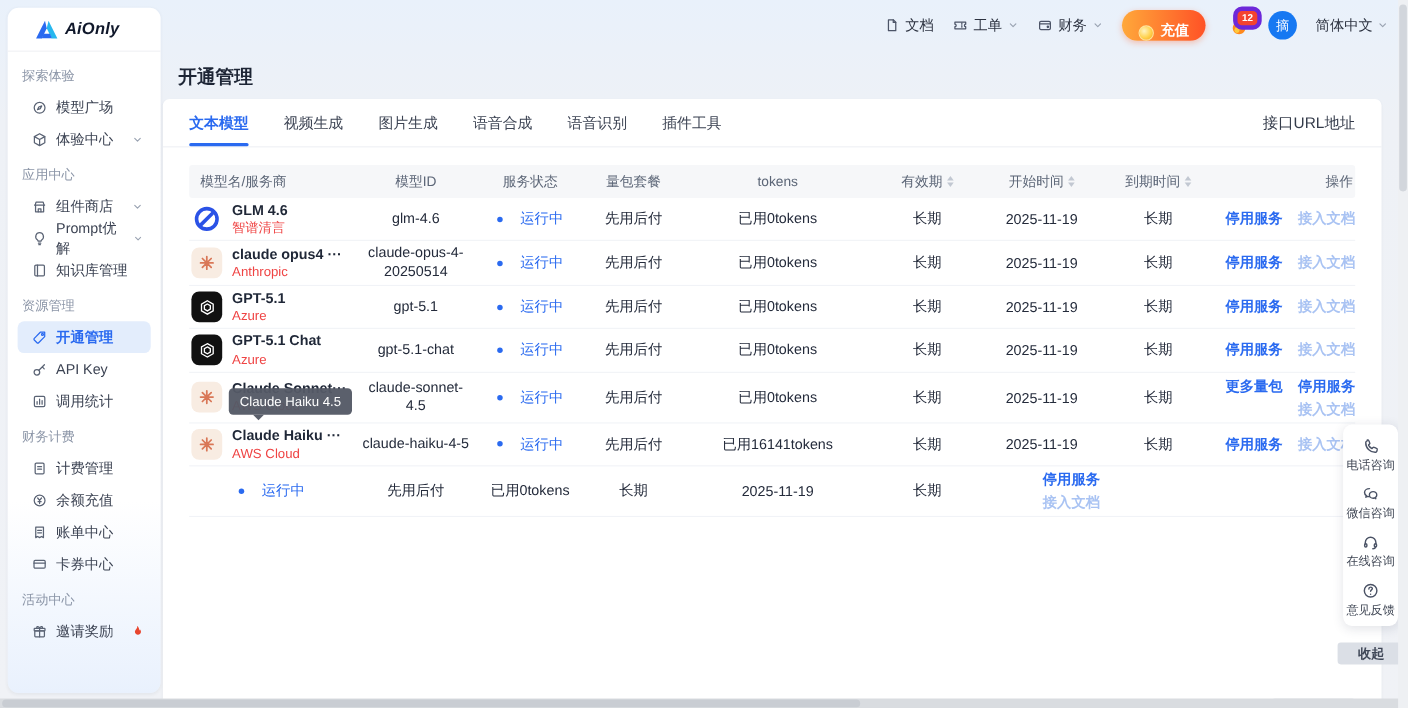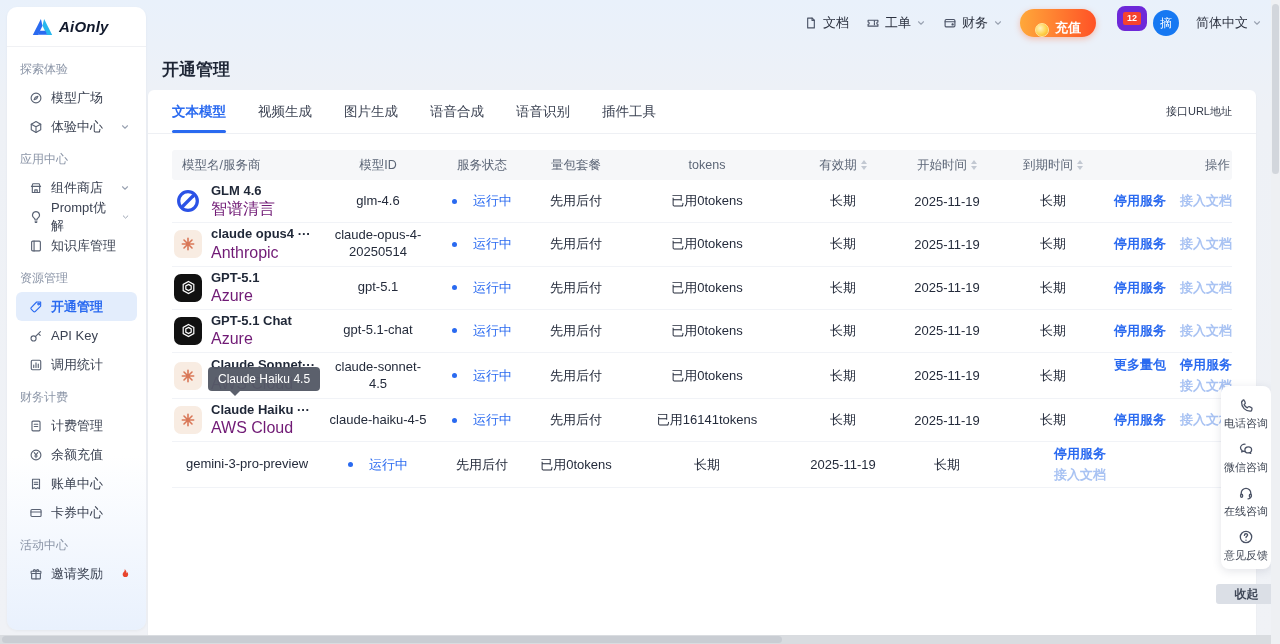--- a/index.html
+++ b/index.html
@@ -39,54 +39,54 @@
   .topbar { position:absolute; top:9px; right:18px; height:28px; display:flex; align-items:center; gap:17px; z-index:15; }
   .tb-item { display:flex; align-items:center; gap:5px; font-size:13px; color:#2c3240; cursor:pointer; }
   .tb-item .icn { color:#4c5467; }
   .chev { color:#9aa3b2; }
   .recharge { height:28px; padding:0 15px; border:none; border-radius:14px; cursor:pointer;
     background:linear-gradient(90deg,#ffa83a 0%,#ff5226 100%);
     color:#fff; font-size:13px; font-weight:700; display:flex; align-items:flex-end; gap:6px;
     box-shadow:0 2px 6px rgba(255,98,44,.35); font-family:inherit; }
   .coin { width:14px; height:14px; border-radius:50%; background:radial-gradient(circle at 35% 35%,#fff3c2,#ffd24d 55%,#f2a51f); border:1px solid #ffe59a; }
   .notif { position:relative; cursor:pointer; }
-  .badge { position:absolute; top:-6px; right:-11px; background:#f5432f; color:#fff; font-size:9px; font-weight:700; line-height:1; padding:2px 4px; border-radius:8px; border:6px solid #6d28d9; }
+  .badge { position:absolute; top:-6px; right:-11px; background:#f5432f; color:#fff; font-size:9px; font-weight:700; line-height:1; padding:2px 4px; border-radius:8px; border:4px solid #6d28d9; }
   .avatar { width:26px; height:26px; border-radius:50%; background:#1678f2; color:#fff; font-size:12px; display:flex; align-items:center; justify-content:center; cursor:pointer; }
   .lang { display:flex; align-items:center; gap:4px; font-size:13px; color:#2c3240; cursor:pointer; }
 
   
   .page-title { position:absolute; left:162px; top:58px; font-size:17px; font-weight:700; color:#1d2535; }
   .card { position:absolute; left:148px; top:90px; width:1108px; height:585px; background:#fff; border-radius:6px; box-shadow:0 1px 2px rgba(25,35,61,.05); }
   .tabs-row { height:44px; display:flex; align-items:center; padding:0 24px; border-bottom:1px solid #eef0f4; }
   .tabs { display:flex; gap:32px; height:100%; }
   .tab { display:flex; align-items:center; font-size:13.5px; color:#3c4353; position:relative; cursor:pointer; }
   .tab.active { color:#2a6af0; font-weight:700; }
   .tab.active::after { content:""; position:absolute; left:0; right:0; bottom:0; height:3px; border-radius:2px; background:#2a6af0; }
-  .url-link { margin-left:auto; font-size:11px; color:#343b4a; cursor:pointer; text-decoration:none; }
+  .url-link { margin-left:auto; font-size:14px; color:#343b4a; cursor:pointer; text-decoration:none; }
 
   
   .table { margin:16px 24px 0; position:relative; }
   .thead,.tr { display:grid; grid-template-columns:150px 112px 96px 92px 170px 102px 106px 106px 1fr; align-items:center; }
   .thead { background:#f6f7f9; border-radius:3px; height:30px; font-size:12.5px; color:#5c6677; }
   .th { padding:0 2px; }
   .th:first-child { padding-left:10px; }
   .c { text-align:center; }
   .th.r { text-align:right; padding-right:2px; }
   .th.sortable { display:flex; align-items:center; justify-content:center; gap:4px; }
   .sort { display:inline-flex; flex-direction:column; gap:2px; cursor:pointer; }
   .sort i { width:0; height:0; border-left:3.5px solid transparent; border-right:3.5px solid transparent; }
   .sort .up { border-bottom:4px solid #c2c8d2; }
   .sort .dn { border-top:4px solid #c2c8d2; }
   .tr { min-height:38px; border-bottom:1px solid #f1f3f7; font-size:13px; color:#242b3b; position:relative; padding:3px 0; }
   .name-cell { display:flex; align-items:center; gap:9px; padding-left:2px; }
   .pic { width:28px; height:28px; border-radius:7px; display:flex; align-items:center; justify-content:center; flex:none; }
   .pic.anth { background:#f8ece2; }
   .pic.oai  { background:#111111; }
   .nm b { display:block; font-size:13px; font-weight:700; color:#1f2737; line-height:1.25; white-space:nowrap; }
-  .nm span { font-size:16px; color:#701a75; line-height:1.25; }
+  .nm span { font-size:12px; color:#ef4444; line-height:1.25; }
   .status { color:#2a6af0; display:flex; align-items:center; justify-content:center; gap:16px; }
   .dot { width:5px; height:5px; border-radius:50%; background:#2a6af0; }
   .mid { line-height:1.3; word-break:break-word; padding:0 4px; }
   .acts { display:flex; justify-content:flex-end; flex-wrap:wrap; gap:3px 14px; font-weight:700; font-size:13px; }
   .acts a { cursor:pointer; text-decoration:none; }
   .a1 { color:#2a6af0; }
   .a2 { color:#a9c3f3; }
 
   .tooltip { position:absolute; left:36px; top:14px; z-index:6; background:rgba(84,89,102,.96); color:#fff;
     font-size:12px; padding:5px 10px; border-radius:4px; white-space:nowrap; }
@@ -497,21 +497,20 @@
       <div class="c">长期</div>
       <div class="c">2025-11-19</div>
       <div class="c">长期</div>
       <div class="acts">
           <a class="a1">停用服务</a>
           <a class="a2">接入文档</a>
         </div>
     </div>
 
     <div class="tr">
-      <div class="c mid">gemini-3-pro-preview</div>
       <div class="status">
           <i class="dot"></i>
           <span>运行中</span>
         </div>
       <div class="c">先用后付</div>
       <div class="c">已用0tokens</div>
       <div class="c">长期</div>
       <div class="c">2025-11-19</div>
       <div class="c">长期</div>
       <div class="acts">

